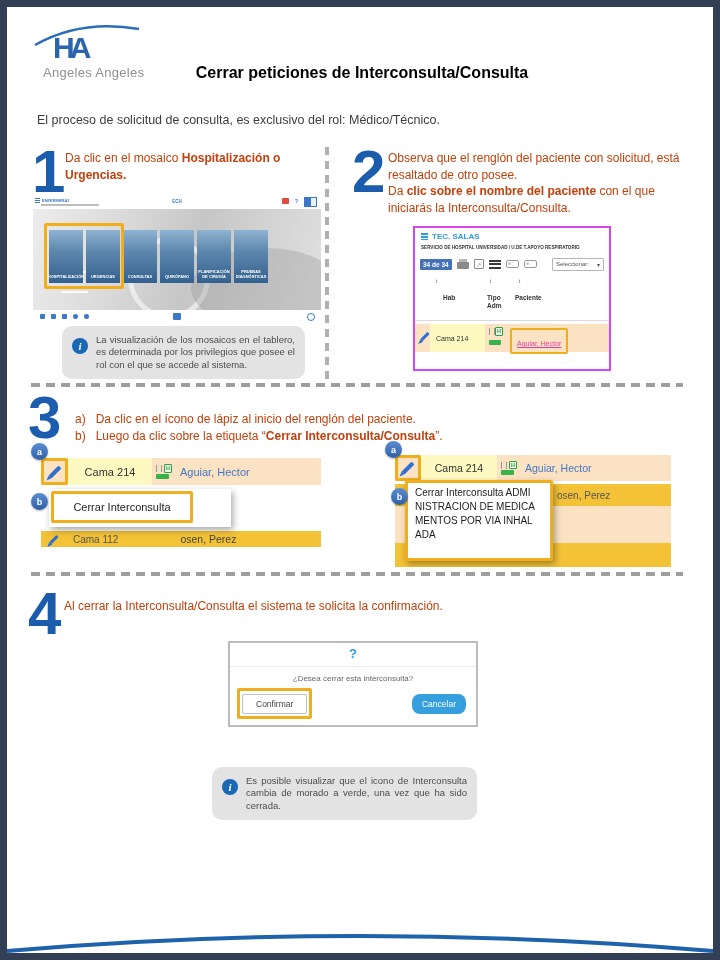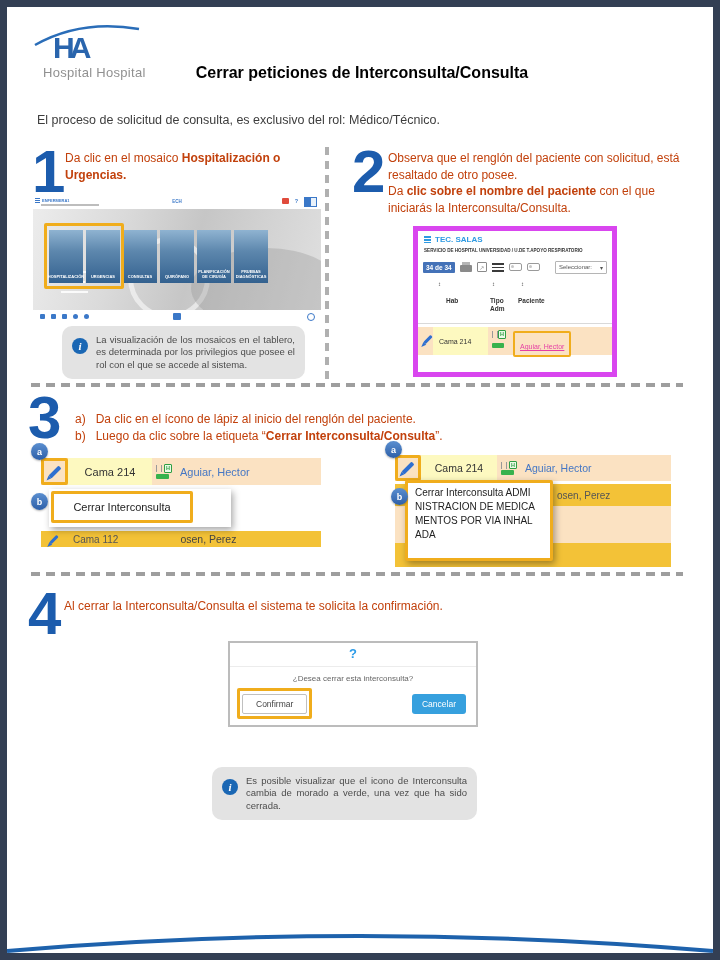--- a/index.html
+++ b/index.html
@@ -65,21 +65,21 @@
   .ic-printer::before{content:"";position:absolute;left:2px;top:-3px;width:8px;height:3px;background:#b5b5b5;}
   .ic-ext{width:10px;height:10px;border:1.5px solid #8a8a8a;border-radius:1px;box-sizing:border-box;
           display:flex;align-items:center;justify-content:center;font-size:6px;color:#8a8a8a;}
   .ic-bed{width:13px;height:8px;border:1.5px solid #9a9a9a;border-radius:2px;position:relative;background:#fff;box-sizing:border-box;}
   .ic-bed::before{content:"";position:absolute;left:1px;top:1px;width:3px;height:3px;background:#c7c7c7;border-radius:50%;}
   .h-badge{font-size:5.5px;font-weight:bold;color:#2f9e44;border:1px solid #2f9e44;background:#eafbe7;padding:0 1px;border-radius:1px;line-height:1.2;}
   .grn{background:#37b24d;border-radius:1px;}
   .ic-transfer{width:4px;height:7px;border-left:1.5px solid #999;border-right:1.5px solid #999;}
 
   
-  .shot2{position:absolute;left:406px;top:219px;width:194px;height:141px;background:#fff;border:5px solid #d946ef;}
+  .shot2{position:absolute;left:406px;top:219px;width:194px;height:141px;background:#fff;border:2px solid #d946ef;}
   .s2-title{position:absolute;left:6px;top:4px;display:flex;align-items:center;gap:4px;font-size:8px;font-weight:bold;color:#2e9ae2;}
   .s2-sub{position:absolute;left:6px;top:17px;font-size:4.6px;font-weight:bold;color:#333;}
   .s2-toolbar{position:absolute;left:5px;top:27px;right:5px;height:18px;display:flex;align-items:center;gap:5px;}
   .s2-badge{font-size:6.5px;font-weight:bold;color:#fff;background:#4472b8;padding:2px 3px;border-radius:1px;}
   .s2-select{margin-left:auto;width:52px;height:13px;border:1px solid #b5b5b5;border-radius:1px;background:#fff;
              display:flex;align-items:center;justify-content:space-between;padding:0 3px;box-sizing:border-box;font-size:6px;color:#555;}
   .s2-sort{position:absolute;top:50px;font-size:6px;color:#444;}
   .s2-head{position:absolute;top:66px;font-size:6.5px;font-weight:bold;color:#333;line-height:1.25;}
   .s2-line{position:absolute;left:0;right:0;top:92px;border-top:1px solid #d9d9d9;}
   .s2-row{position:absolute;left:0;right:0;top:96px;height:28px;background:#fbe2c2;}
@@ -100,34 +100,34 @@
   .iconstack{display:flex;flex-direction:column;align-items:flex-start;gap:1px;margin:0 4px;}
   .popup{position:absolute;background:#fff;box-shadow:2px 3px 7px rgba(0,0,0,.35);z-index:5;}
 
   
   .shot4{position:absolute;left:221px;top:634px;width:250px;height:86px;background:#fff;border:2px solid #bcbcbc;box-sizing:border-box;}
   .dlg-q{position:absolute;left:0;right:0;top:3px;text-align:center;font-size:13px;font-weight:bold;color:#2b9be8;}
   .dlg-sep{position:absolute;left:0;right:0;top:23px;border-top:1px solid #ececec;}
   .dlg-msg{position:absolute;left:0;right:0;top:31px;text-align:center;font-size:8px;color:#666;}
   .dlg-confirm-hl{position:absolute;left:7px;bottom:6px;padding:2px;}
   .btn-confirm{background:#fff;border:1px solid #c0c0c0;border-radius:2px;font-size:8.5px;color:#444;padding:4px 13px;font-family:inherit;}
-  .btn-cancel{position:absolute;right:10px;bottom:11px;background:#36a0de;border:none;border-radius:3px;font-size:8.5px;color:#fff;padding:5px 10px;font-family:inherit;}
+  .btn-cancel{position:absolute;right:10px;bottom:11px;background:#36a0de;border:none;border-radius:8px;font-size:8.5px;color:#fff;padding:5px 10px;font-family:inherit;}
 
   .swoosh{position:absolute;left:0;bottom:0;}
 </style>
 </head>
 <body>
 
 <div class="page">
 
   <svg class="abs" style="left:26px;top:10px;" width="112" height="30">
     <path d="M2 28 Q 48 2 106 12" stroke="#2a6db8" stroke-width="2.5" fill="none"></path>
   </svg>
   <div class="ha-mark">HA</div>
-  <div class="brand">Hospital Hospital</div>
+  <div class="brand">Angeles Angeles</div>
   <div class="page-title">Cerrar peticiones de Interconsulta/Consulta</div>
   <div class="intro">El proceso de solicitud de consulta, es exclusivo del rol: Médico/Técnico.</div>
 
   <div class="stepnum" style="left:25px;top:136px;">1</div>
   <div class="steptext" style="left:58px;top:143px;width:252px;">
     <span>Da clic en el mosaico </span><span class="b">Hospitalización o Urgencias.</span>
   </div>
 
   <div class="dash1">
     <div class="d-top">

